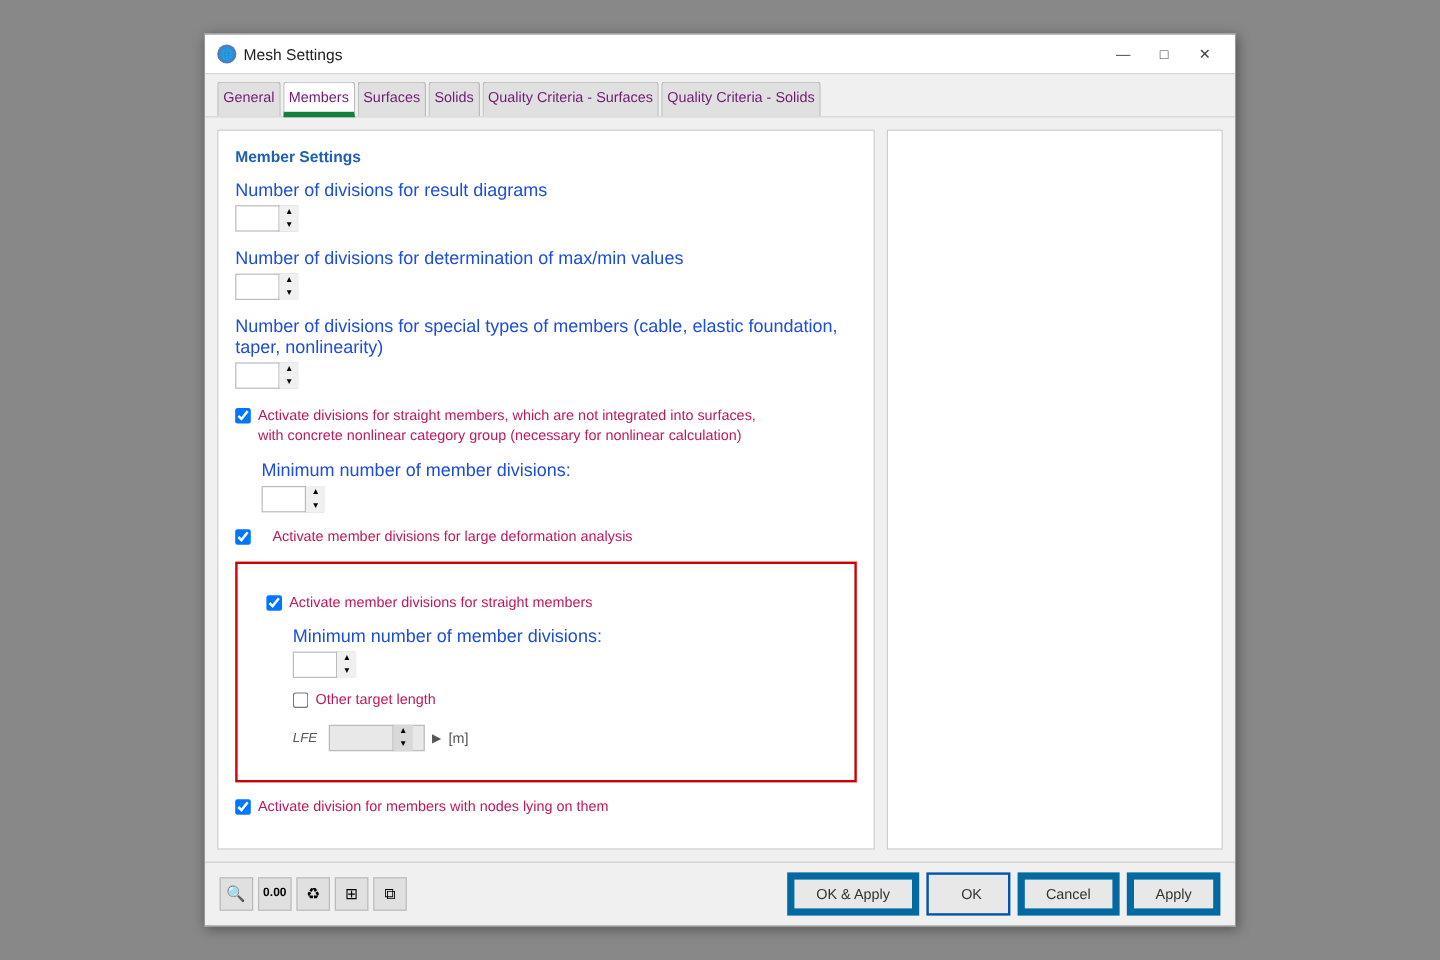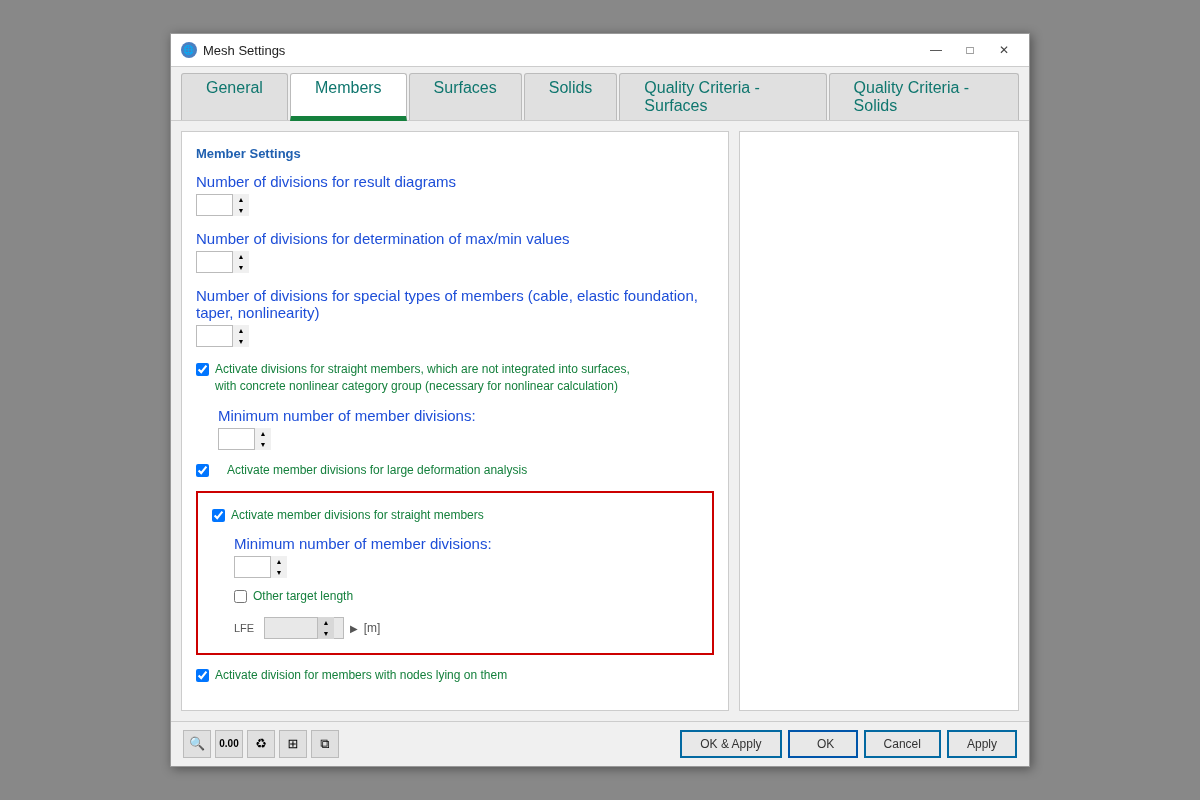--- a/index.html
+++ b/index.html
@@ -68,27 +68,27 @@
     }
 
     .tabs {
       display: flex;
       background: #f0f0f0;
       padding: 6px 10px 0;
       border-bottom: 1px solid #ccc;
       gap: 2px;
     }
     .tab {
-      padding: 5px 24px;
+      padding: 5px 4px;
       background: #e0e0e0;
       border: 1px solid #bbb;
       border-bottom: none;
       cursor: pointer;
-      font-size: 16px;
-      color: #0f766e;
+      font-size: 12px;
+      color: #701a75;
       border-radius: 3px 3px 0 0;
     }
     .tab.active {
       background: #fff;
       border-bottom: 5px solid #15803d;
       z-index: 1;
       margin-bottom: -1px;
     }
 
     .content-area {
@@ -166,44 +166,45 @@
       align-items: flex-start;
       gap: 6px;
       margin-bottom: 12px;
     }
     .checkbox-row input[type="checkbox"] {
       margin-top: 2px;
       flex-shrink: 0;
     }
     .checkbox-label {
       font-size: 12px;
-      color: #15803d;
+      color: #be185d;
       line-height: 1.4;
     }
 
     .indent-section {
       margin-left: 22px;
       margin-top: 6px;
     }
 
     .highlighted-box {
       border: 2px solid #cc0000;
-      padding: 14px;
+      padding: 24px;
       margin-bottom: 12px;
     }
 
     .lfe-row {
       display: flex;
       align-items: center;
       gap: 6px;
       margin-top: 6px;
     }
     .lfe-label {
       font-size: 11px;
       color: #555;
+      font-style: italic;
       width: 24px;
     }
     .lfe-spinbox {
       display: inline-flex;
       align-items: center;
       border: 1px solid #bbb;
       background: #e8e8e8;
       width: 80px;
       height: 22px;
     }
@@ -251,21 +252,21 @@
       justify-content: center;
       font-size: 13px;
     }
 
     .footer-buttons {
       display: flex;
       gap: 6px;
     }
     .btn {
       padding: 5px 18px;
-      border: 2px solid #0369a1;
+      border: 6px solid #0369a1;
       background: #e8e8e8;
       cursor: pointer;
       font-size: 12px;
       color: #333;
       min-width: 70px;
     }
     .btn.primary {
       background: #e8e8e8;
       border: 2px solid #0055aa;
       padding-left: 24px;

